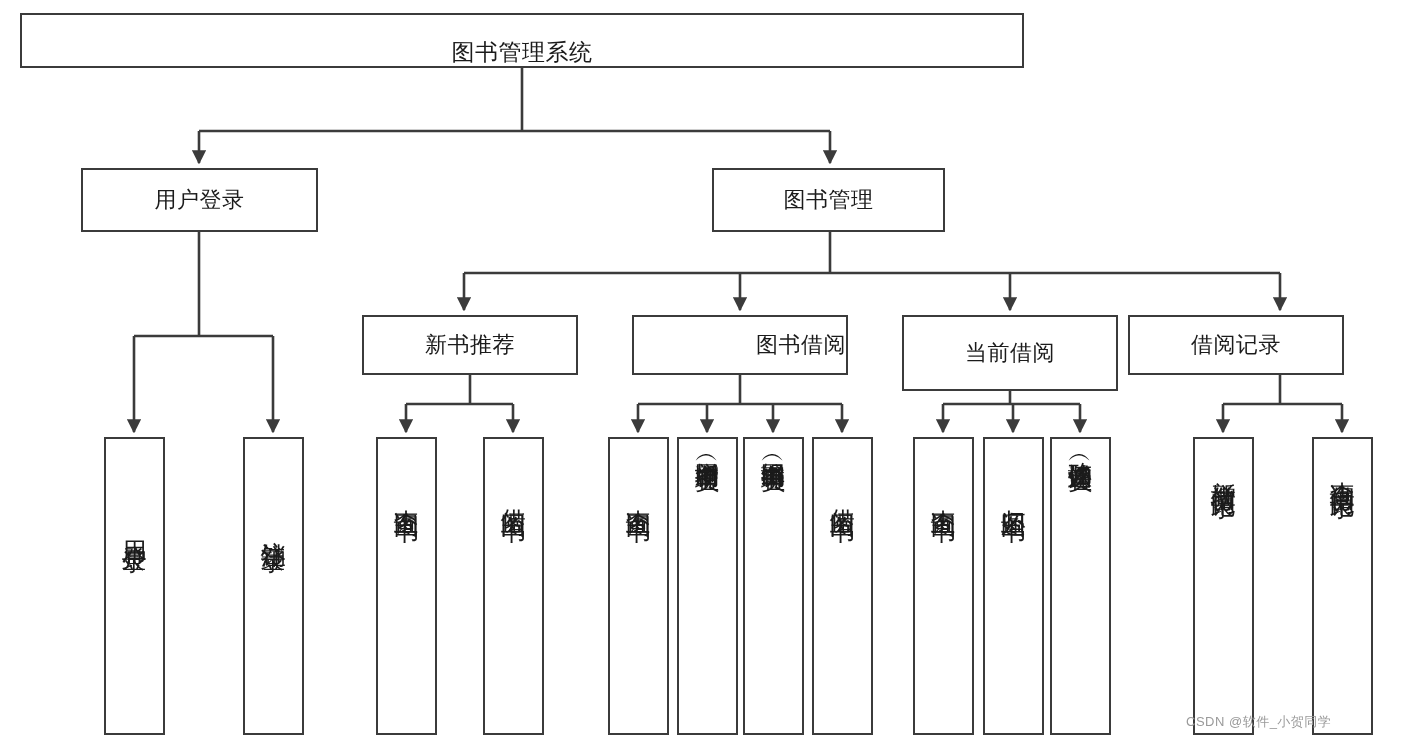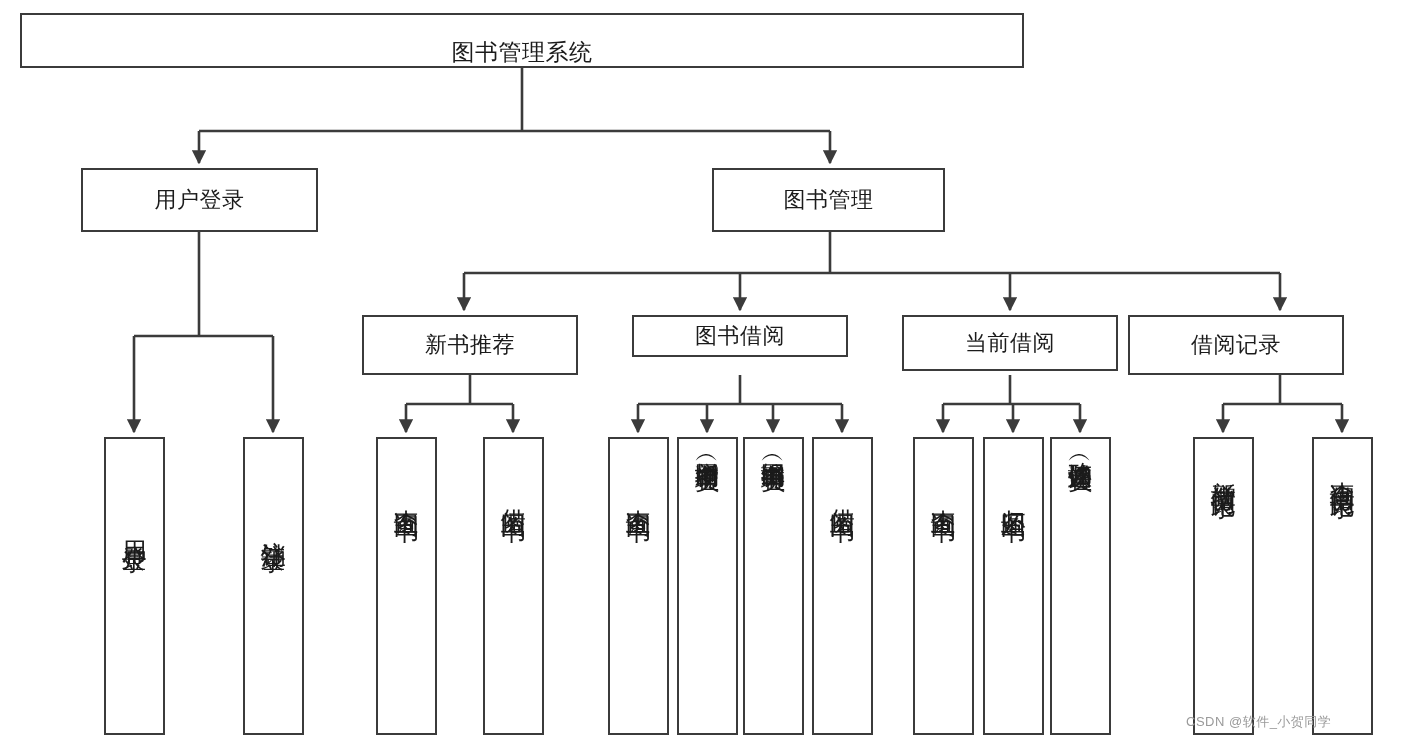--- a/index.html
+++ b/index.html
@@ -151,24 +151,24 @@
   <div class="node horiz" style="left:81px; top:168px; width:237px; height:64px;">
     <span class="node-label">用户登录</span>
   </div>
   <div class="node horiz" style="left:712px; top:168px; width:233px; height:64px;">
     <span class="node-label">图书管理</span>
   </div>
 
   <div class="node horiz" style="left:362px; top:315px; width:216px; height:60px;">
     <span class="node-label">新书推荐</span>
   </div>
-  <div class="node horiz" style="left:632px; top:315px; width:216px; height:42px;">
+  <div class="node horiz" style="left:632px; top:315px; width:216px; height:60px;justify-content:flex-end;">
     <span class="node-label">图书借阅</span>
   </div>
-  <div class="node horiz" style="left:902px; top:315px; width:216px; height:56px;">
+  <div class="node horiz" style="left:902px; top:315px; width:216px; height:76px;">
     <span class="node-label">当前借阅</span>
   </div>
   <div class="node horiz" style="left:1128px; top:315px; width:216px; height:60px;">
     <span class="node-label">借阅记录</span>
   </div>
 
   <div class="node vert midlow" style="left:104px; top:437px; width:61px; height:298px;">
     <span class="node-label">用户登录</span>
   </div>
   <div class="node vert midlow" style="left:243px; top:437px; width:61px; height:298px;">

